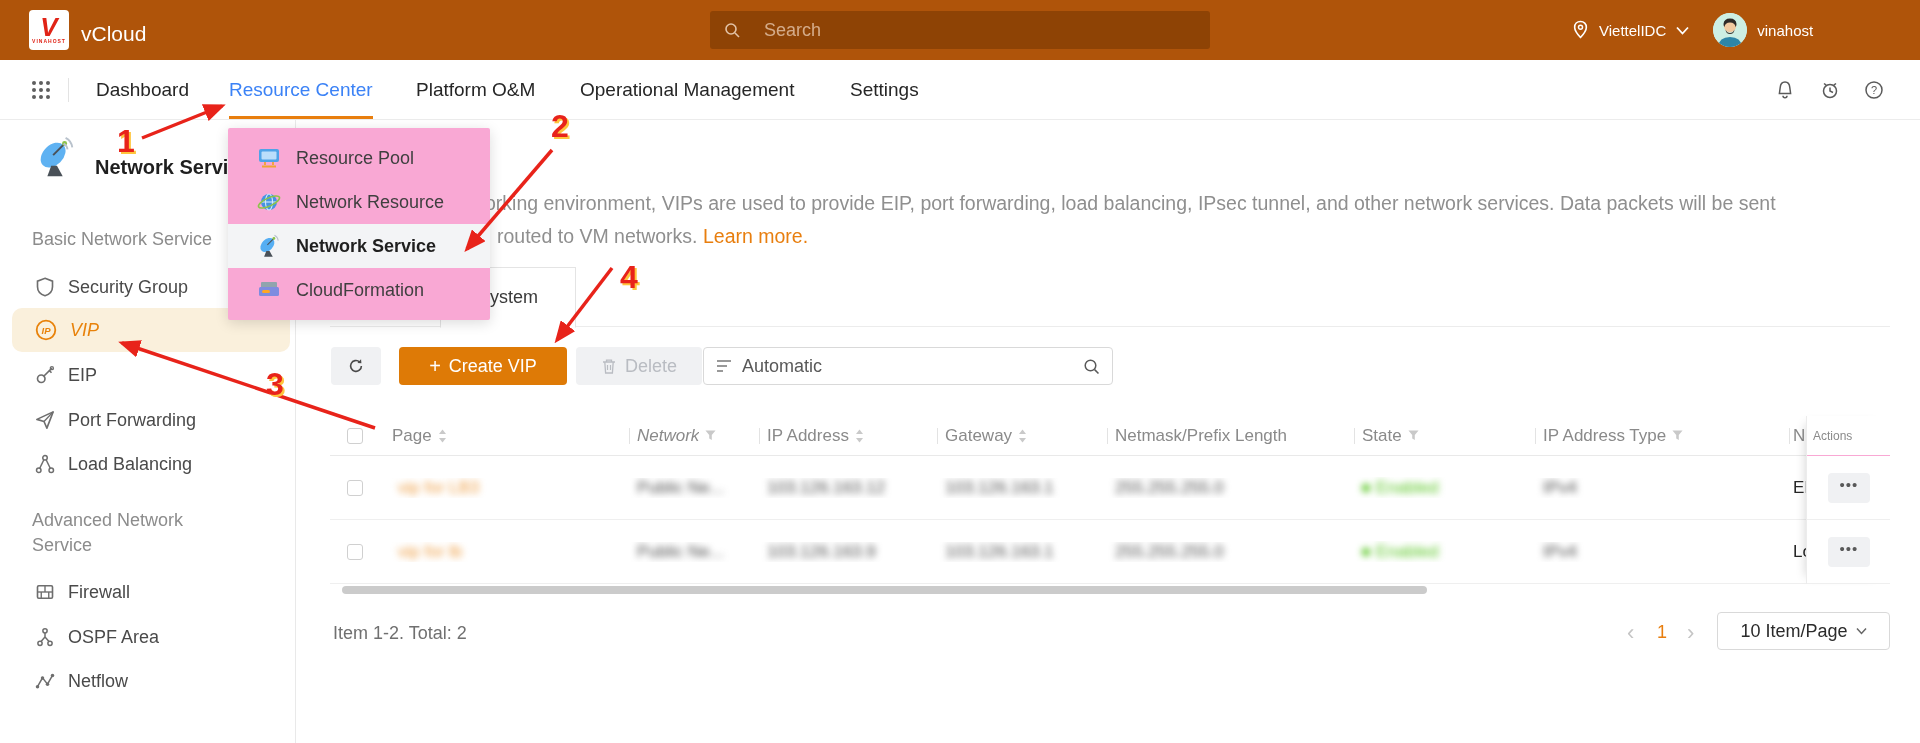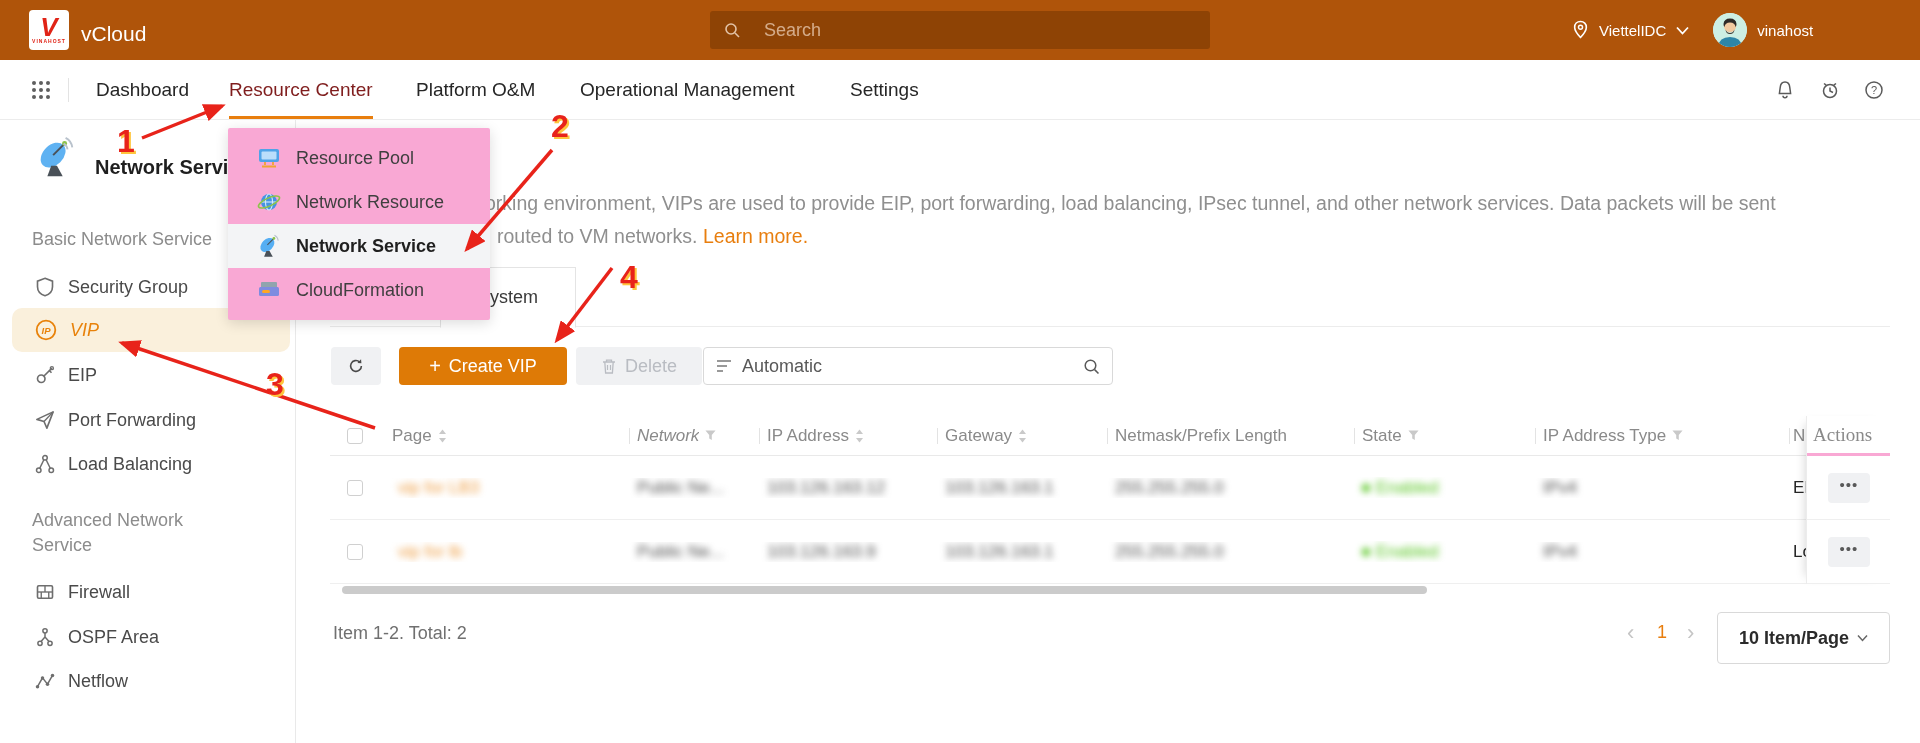--- a/index.html
+++ b/index.html
@@ -20,21 +20,21 @@
   .tb-search .ph{color:rgba(255,236,219,.62);font-size:18px;}
   .tb-right{position:absolute;left:1572px;top:0;height:60px;display:flex;align-items:center;gap:10px;color:#fff;}
   .tb-right .txt{font-size:15px;color:#fff;}
   .avatar{width:34px;height:34px;border-radius:50%;background:#CDEFE3;overflow:hidden;flex:none;margin-left:14px;}
 
   
   .navbar{position:absolute;left:0;top:60px;width:1920px;height:60px;background:#fff;border-bottom:1px solid #ECECEC;}
   .waffle{position:absolute;left:31px;top:20px;}
   .nav-divider{position:absolute;left:68px;top:18px;width:1px;height:24px;background:#E3E3E3;}
   .nav-item{position:absolute;top:0;height:59px;display:flex;align-items:center;font-size:19px;color:#262626;cursor:pointer;}
-  .nav-item.active{color:#7f1d1d;font-weight:500;}
+  .nav-item.active{color:#3b82f6;font-weight:500;}
   .nav-item.active::after{content:'';position:absolute;left:0;right:0;bottom:0;height:3px;background:#E87E0E;}
   .nav-ico{position:absolute;top:20px;color:#5A5A5A;}
 
   
   .sidebar{position:absolute;left:0;top:120px;width:296px;height:623px;background:#fff;border-right:1px solid #E9E9E9;}
   .sb-title{position:absolute;left:95px;top:36px;font-size:20px;font-weight:bold;color:#1F1F1F;white-space:nowrap;}
   .sb-title-ico{position:absolute;left:33px;top:14px;}
   .sb-label{position:absolute;left:32px;font-size:18px;color:#8C8C8C;line-height:25px;}
   .sb-item{position:absolute;left:0;width:296px;height:40px;display:flex;align-items:center;
            padding-left:35px;gap:13px;font-size:18px;color:#4A4A4A;cursor:pointer;white-space:nowrap;}
@@ -81,35 +81,35 @@
   .c9{width:101px;flex:none;padding-left:4px;}
   .trunc{max-width:64px;overflow:hidden;text-overflow:ellipsis;font-style:italic;}
   .cb{width:16px;height:16px;border:1px solid #D0D0D0;border-radius:3px;background:#fff;}
   .red{filter:blur(3.5px);}
   .name-link{color:#ED9A3C;cursor:pointer;}
   .state{display:inline-flex;align-items:center;gap:6px;color:#52C41A;}
   .dot{width:8px;height:8px;border-radius:50%;background:#52C41A;display:inline-block;}
   .svc{color:#262626;}
   .fixcol{position:absolute;left:1476px;top:0;width:84px;height:168px;background:#fff;
           border-left:1px solid #ECECEC;box-shadow:-8px 0 10px -8px rgba(0,0,0,.18);}
-  .fix-h{height:40px;display:flex;align-items:center;border-bottom:3px solid #f9a8d4;font-size:19px;
-         color:#8A8A8A;padding:0 22px 0 6px;white-space:nowrap;overflow:hidden;text-overflow:ellipsis;font-family:Liberation Serif, serif;}
+  .fix-h{height:40px;display:flex;align-items:center;border-bottom:1px solid #f9a8d4;font-size:12px;
+         color:#8A8A8A;padding:0 22px 0 6px;white-space:nowrap;overflow:hidden;text-overflow:ellipsis;}
   .fix-r{height:64px;display:flex;align-items:center;border-bottom:1px solid #EFEFEF;}
   .more{margin-left:21px;width:42px;height:30px;background:#F0F1F3;border:none;border-radius:4px;
         color:#595959;font-size:15px;letter-spacing:1px;line-height:10px;cursor:pointer;padding:0 0 6px 0;}
 
   .hscroll{position:absolute;left:45px;top:466px;width:1085px;height:8px;background:#CBCBCB;border-radius:4px;cursor:pointer;}
 
   
   .pg-summary{position:absolute;left:36px;top:503px;font-size:18px;color:#707070;}
   .pg-prev{position:absolute;left:1330px;top:500px;font-size:22px;color:#C5C5C5;cursor:pointer;}
   .pg-page{position:absolute;left:1360px;top:502px;font-size:18px;color:#E87E0E;font-weight:500;cursor:pointer;}
   .pg-next{position:absolute;left:1390px;top:500px;font-size:22px;color:#C5C5C5;cursor:pointer;}
-  .pg-size{position:absolute;left:1420px;top:492px;width:173px;height:52px;border:1px solid #D9D9D9;border-radius:4px;
-           display:flex;align-items:center;justify-content:center;gap:8px;font-size:18px;color:#2b2b2b;cursor:pointer;background:#fff;font-weight:bold;}
+  .pg-size{position:absolute;left:1420px;top:492px;width:173px;height:38px;border:1px solid #D9D9D9;border-radius:4px;
+           display:flex;align-items:center;justify-content:center;gap:8px;font-size:18px;color:#2b2b2b;cursor:pointer;background:#fff;}
 
   
   .menu{position:absolute;left:228px;top:128px;width:262px;height:192px;background:#f9a8d4;z-index:50;
         border-radius:2px;box-shadow:0 3px 14px rgba(0,0,0,.14);padding:8px 0;}
   .menu-item{height:44px;display:flex;align-items:center;gap:14px;padding-left:28px;font-size:18px;
              color:#3F3F3F;cursor:pointer;white-space:nowrap;}
   .menu-item.active{background:#F3F4F6;font-weight:bold;color:#1F1F1F;}
 
   
   .anno{position:absolute;left:0;top:0;z-index:100;pointer-events:none;}

